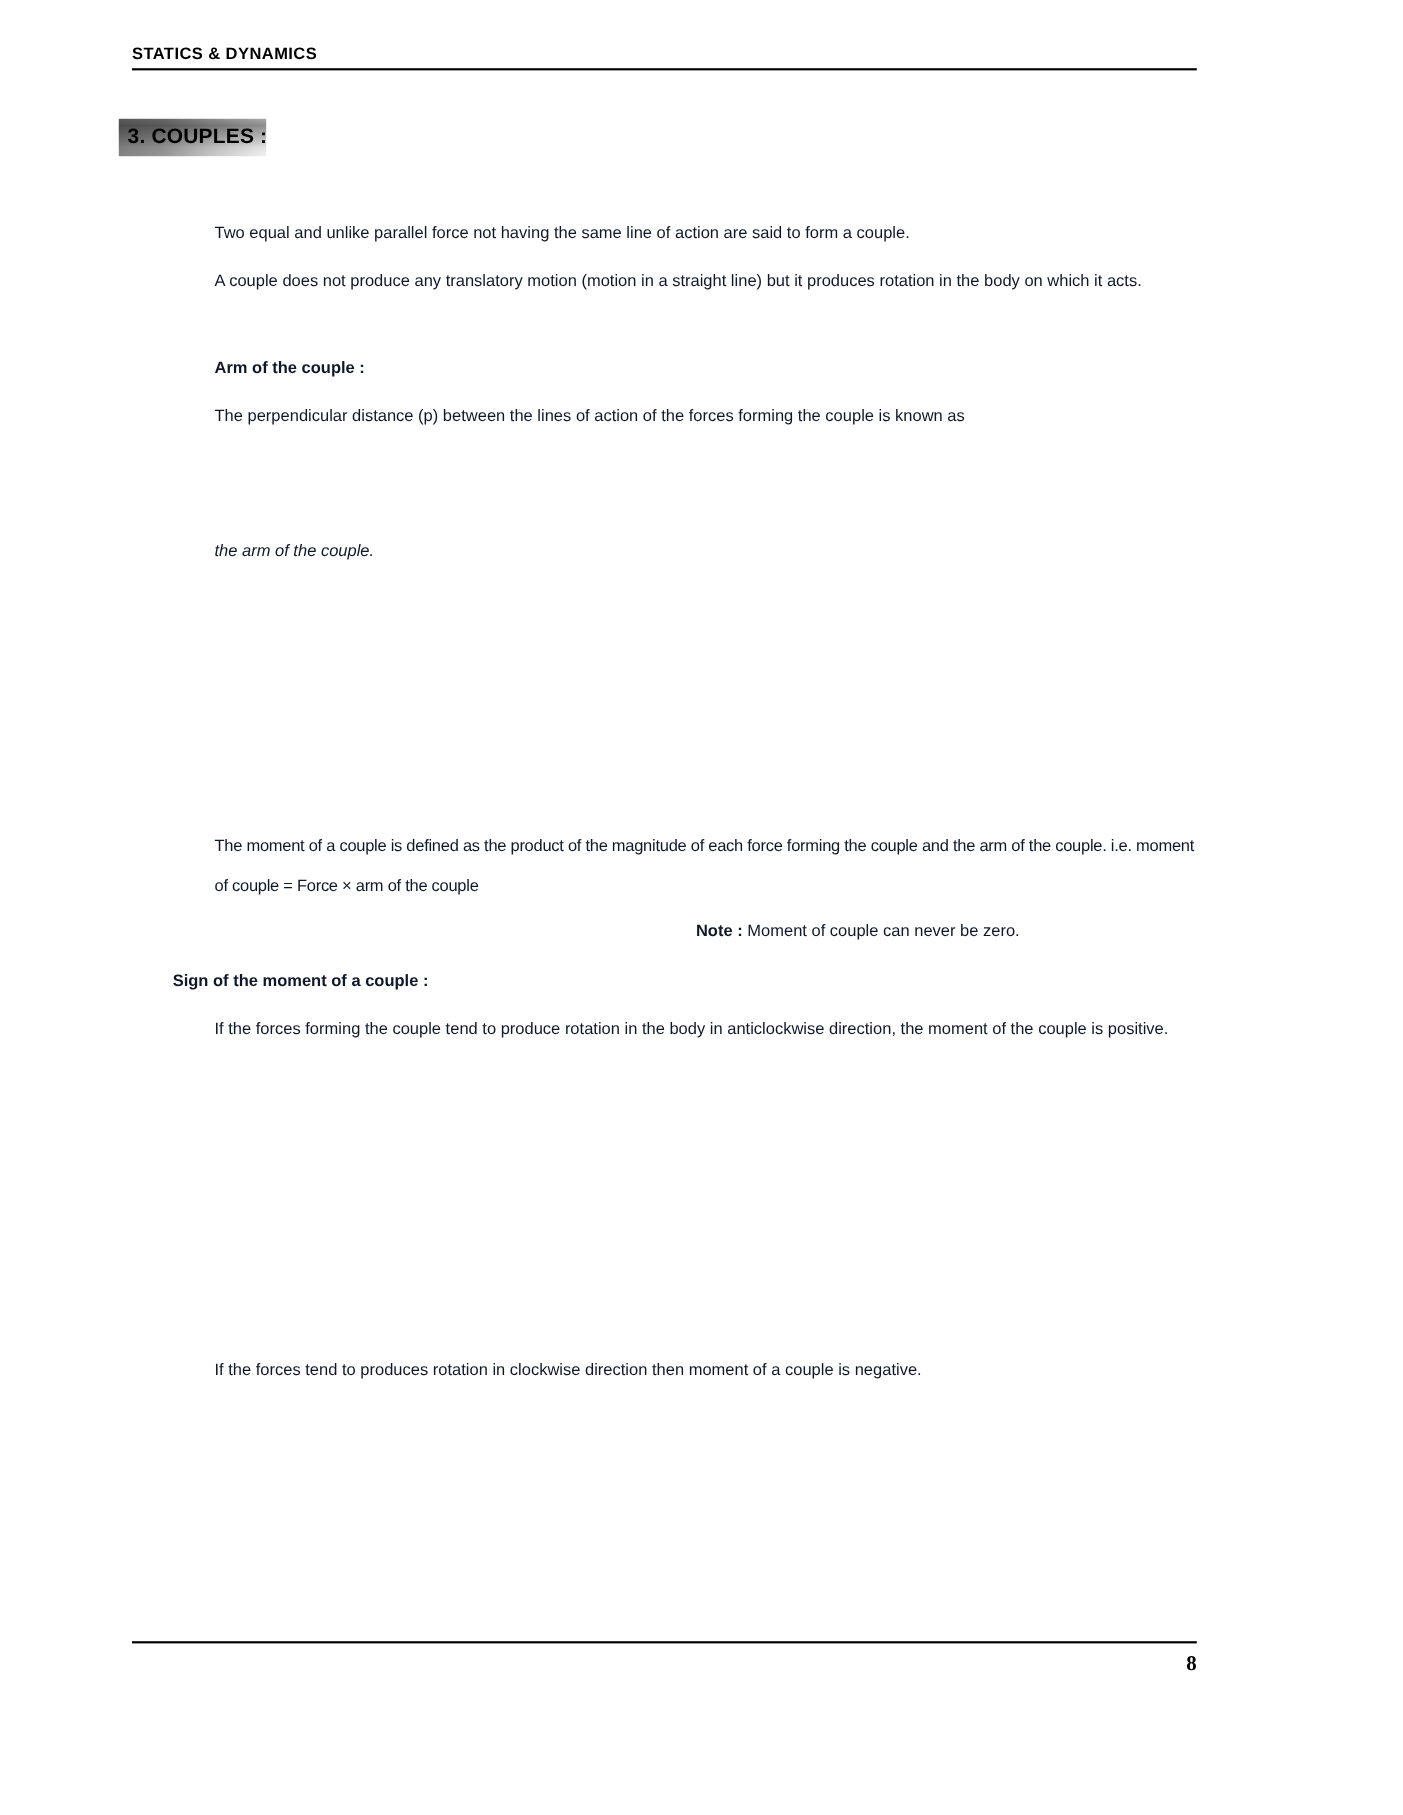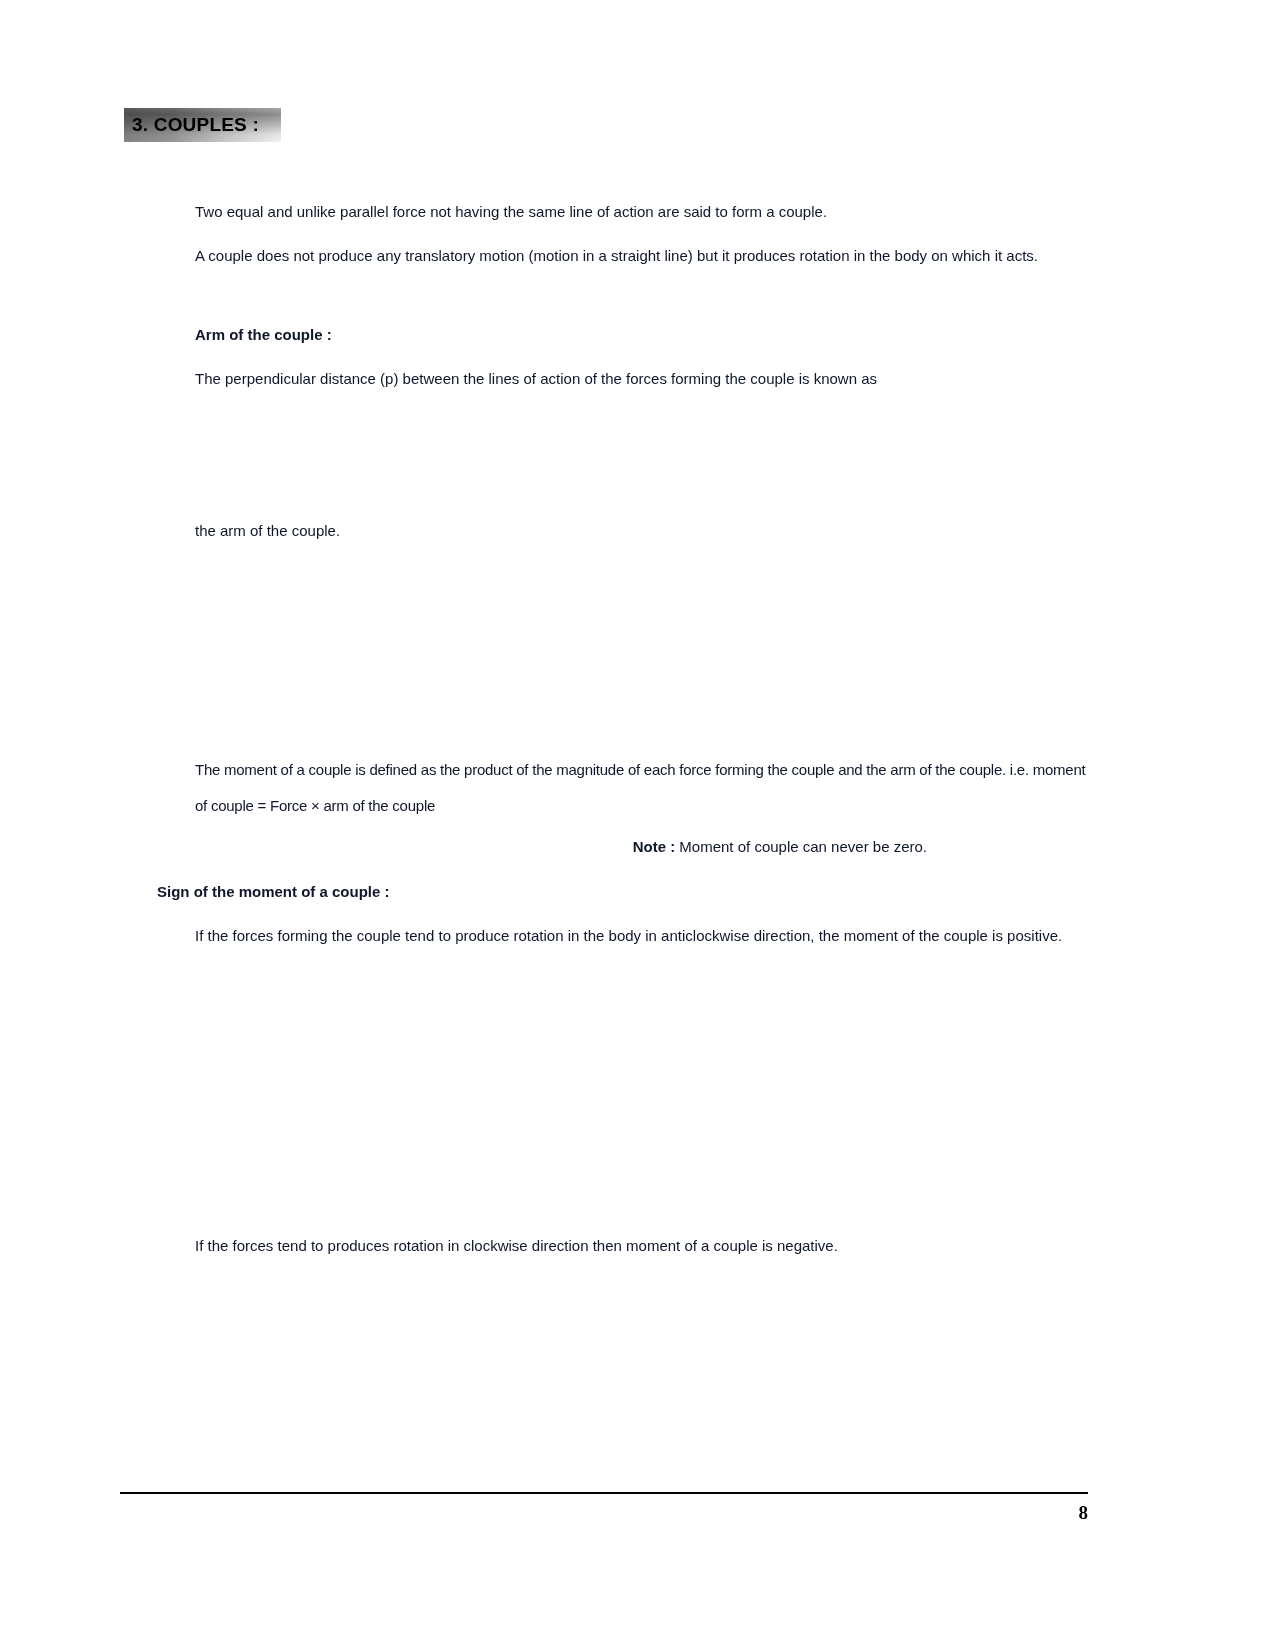--- a/index.html
+++ b/index.html
@@ -63,23 +63,23 @@
     background-blend-mode: multiply;
   }
   .section-banner .banner-text {
     font-size: 19px;
     font-weight: bold;
     color: #000000;
     white-space: nowrap;
     letter-spacing: 0.2px;
   }
   #banner-couples {
-    left: 124px;
+    left: 108px;
     top: 108px;
-    width: 157px;
+    width: 134px;
   }
   #banner-moment {
     left: 124px;
     top: 625px;
     width: 285px;
   }
 
   
   .para {
     position: absolute;
@@ -93,21 +93,21 @@
   }
   .condensed {
     font-stretch: semi-condensed;
     letter-spacing: -0.25px;
   }
 
   #p-couple-def   { left: 195px; top: 194px; width: 900px; }
   #p-couple-rot   { left: 195px; top: 238px; width: 900px; }
   #h-arm          { left: 195px; top: 317px; width: 600px; font-weight: bold; }
   #p-arm-def      { left: 195px; top: 361px; width: 910px; }
-  #p-arm-tail     { left: 195px; top: 513px; width: 600px; }
+  #p-arm-tail     { left: 195px; top: 483px; width: 600px; font-style: italic; }
 
   #p-moment-def   { left: 195px; top: 712px; width: 905px; margin-top: 40px; }
   #p-note         { left: 127px; top: 829px; width: 800px; text-align: right; }
   #h-sign         { left: 157px; top: 874px; width: 700px; font-weight: bold; }
   #p-sign-pos     { left: 195px; top: 918px; width: 905px; }
   #p-sign-neg     { left: 195px; top: 1228px; width: 905px; }
 
   
   .footer {
     position: absolute;
@@ -125,20 +125,24 @@
     font-family: "Liberation Serif", serif;
     font-size: 19px;
     font-weight: bold;
   }
 </style>
 </head>
 <body>
 
 <div class="page">
 
+  <div class="running-header">
+    <div class="rh-text">STATICS &amp; DYNAMICS</div>
+    <div class="rh-rule"></div>
+  </div>
 
   <div class="section-banner" id="banner-couples">
     <span class="banner-text">3. COUPLES :</span>
   </div>
 
   <div class="para" id="p-couple-def">Two equal and unlike parallel force not having the same  line of action are said to form a couple.</div>
 
   <div class="para" id="p-couple-rot">A couple does not produce any translatory motion (motion in a straight line) but it produces rotation in the body on which it acts.</div>
 
   <div class="para" id="h-arm">Arm of the couple :</div>

